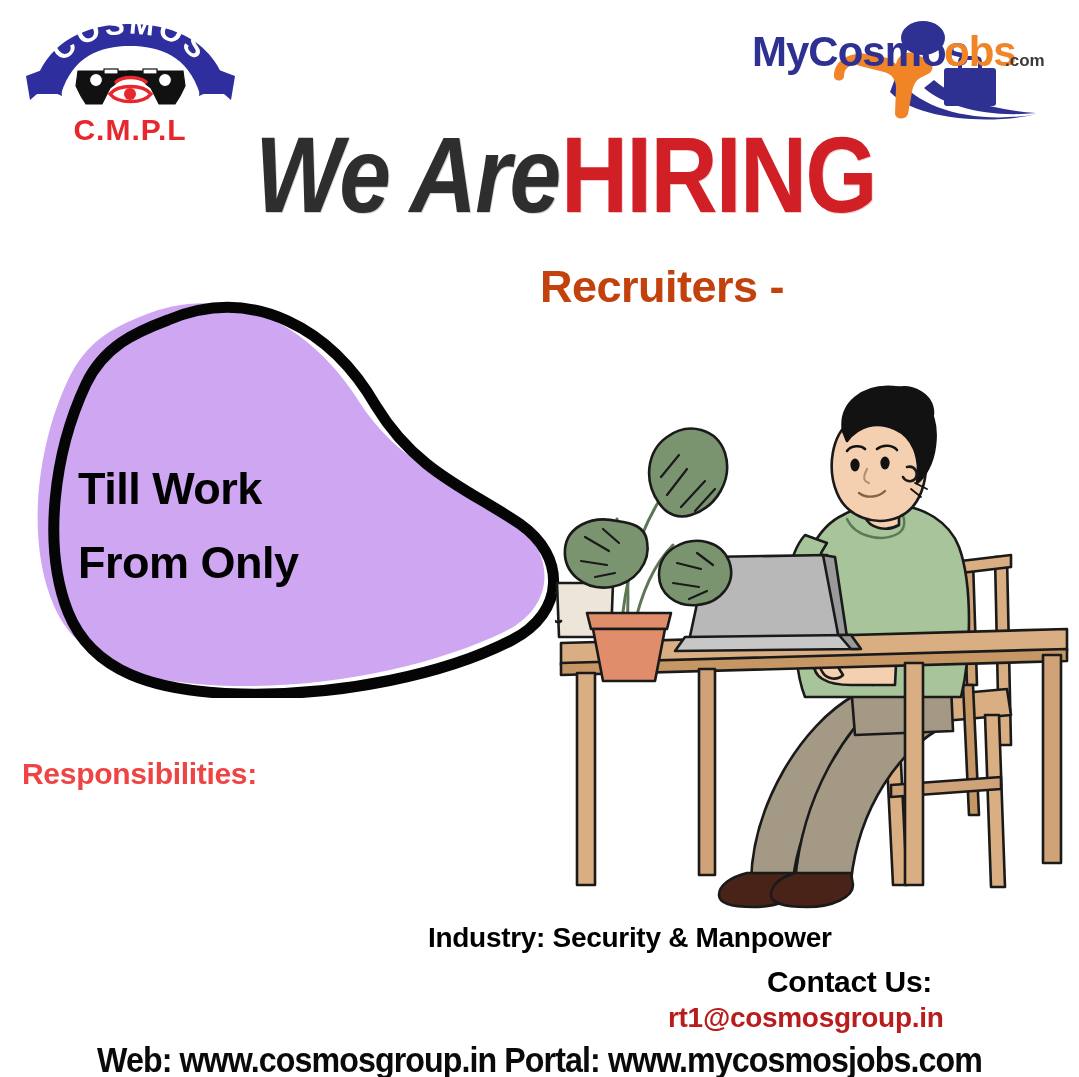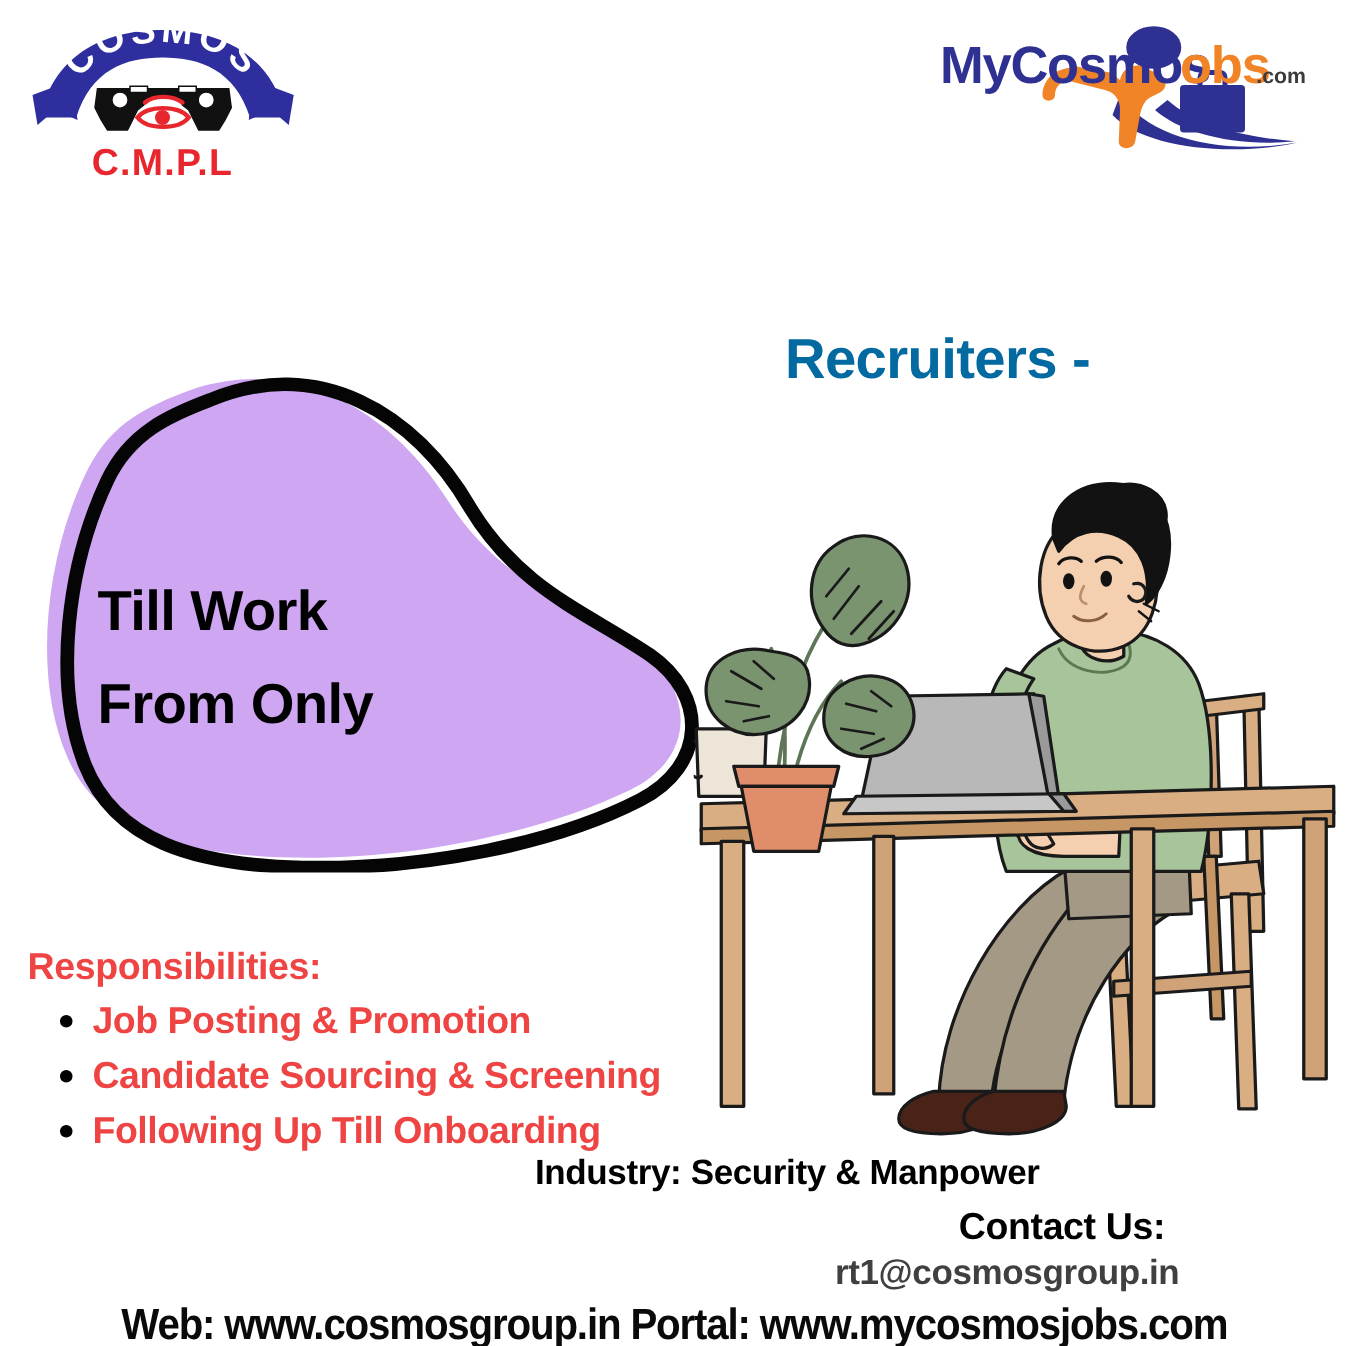--- a/index.html
+++ b/index.html
@@ -69,22 +69,22 @@
     transform-origin: left top;
     margin-left: -48px;
     text-shadow: 1px 1px 0 rgba(209,31,38,0.25);
   }
 
   .subhead {
     position: absolute;
     left: 540px;
     top: 256px;
     width: 420px;
-    text-align: center;
-    color: #0369a1;
+    text-align: left;
+    color: #c2410c;
     font-weight: 700;
     font-size: 45px;
     line-height: 1.36;
     letter-spacing: -0.5px;
   }
 
   
   .blob {
     position: absolute;
     left: 18px;
@@ -172,21 +172,21 @@
     color: #000;
     letter-spacing: -0.3px;
     white-space: nowrap;
   }
   .contact-email {
     position: absolute;
     left: 668px;
     top: 1002px;
     font-weight: 700;
     font-size: 28px;
-    color: #404040;
+    color: #b91c1c;
     letter-spacing: -0.3px;
     white-space: nowrap;
   }
 
   
   .bottom-bar {
     position: absolute;
     left: 0;
     top: 1040px;
     width: 1079px;
@@ -260,20 +260,23 @@
       </g>
 
       <text x="4" y="48" font-family="Liberation Sans Narrow, Liberation Sans, sans-serif" font-size="42" font-weight="700" fill="#2E3192" letter-spacing="-1">MyCosmos</text>
 
       <text x="196" y="48" font-family="Liberation Sans Narrow, Liberation Sans, sans-serif" font-size="42" font-weight="700" fill="#F08426" letter-spacing="-1">obs</text>
 
       <text x="257" y="48" font-family="Liberation Sans, sans-serif" font-size="17" font-weight="700" fill="#3B3B3B">.com</text>
     </svg>
   </div>
 
+  <div class="headline">
+    <span class="we-are">We Are </span><span class="hiring">HIRING</span>
+  </div>
 
   <div class="subhead">
     <div>Recruiters -</div>
   </div>
 
   <div class="blob">
     <svg viewBox="0 0 560 410" xmlns="http://www.w3.org/2000/svg">
 
       <path d="M124 28 C210 -8 292 36 340 112 C382 178 440 196 492 230
                C538 262 540 318 486 344 C420 376 316 400 216 398
@@ -411,25 +414,20 @@
       </g>
       <g>
         <path d="M32 228 L116 228 L112 244 L36 244 Z" fill="#E08D6B"></path>
         <path d="M38 244 L110 244 L100 296 L48 296 Z" fill="#E08D6B"></path>
       </g>
     </svg>
   </div>
 
   <div class="resp">
     <div class="resp-title">Responsibilities:</div>
-    <ul>
-      <li>Job Posting &amp; Promotion</li>
-      <li>Candidate Sourcing &amp; Screening</li>
-      <li>Following Up Till Onboarding</li>
-    </ul>
   </div>
 
   <div class="industry">Industry: Security &amp; Manpower</div>
   <div class="contact-label">Contact Us:</div>
   <div class="contact-email">rt1@cosmosgroup.in</div>
 
   <div class="bottom-bar">Web: www.cosmosgroup.in Portal: www.mycosmosjobs.com</div>
 
 </div>
 

